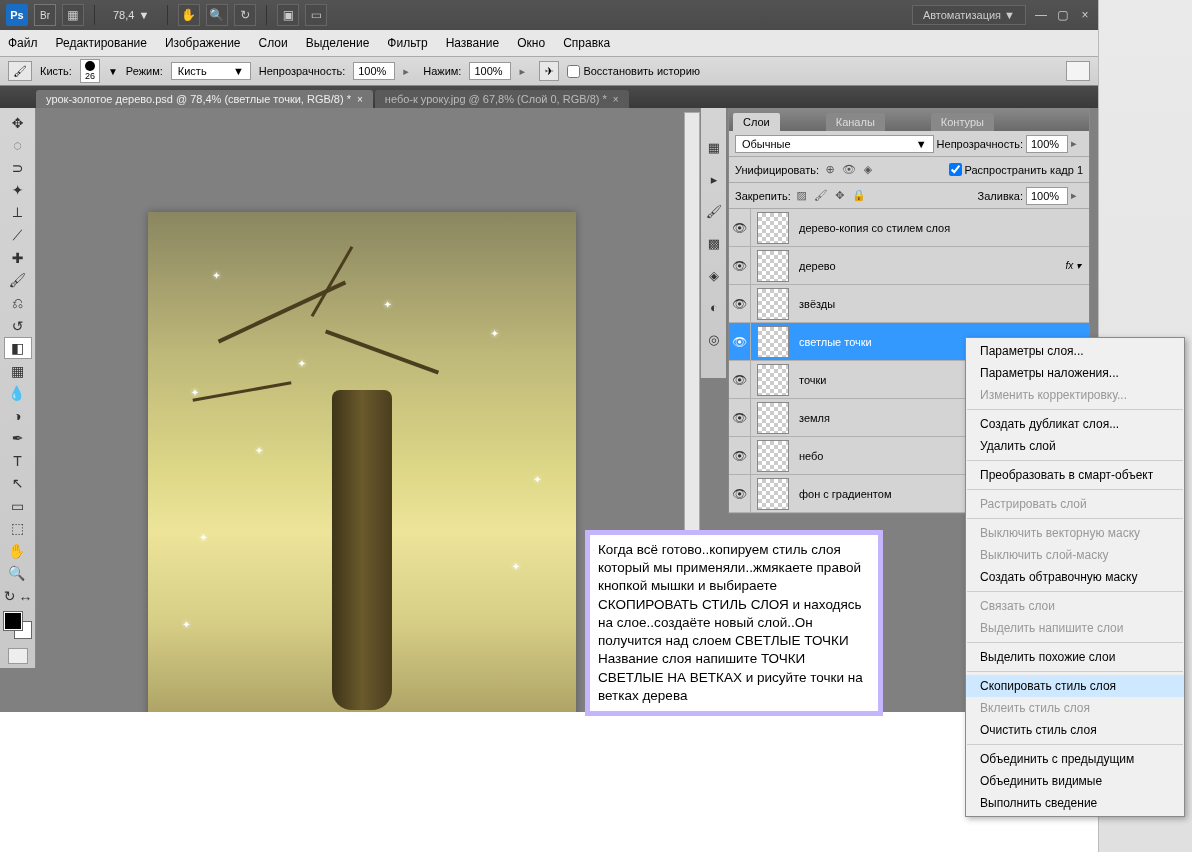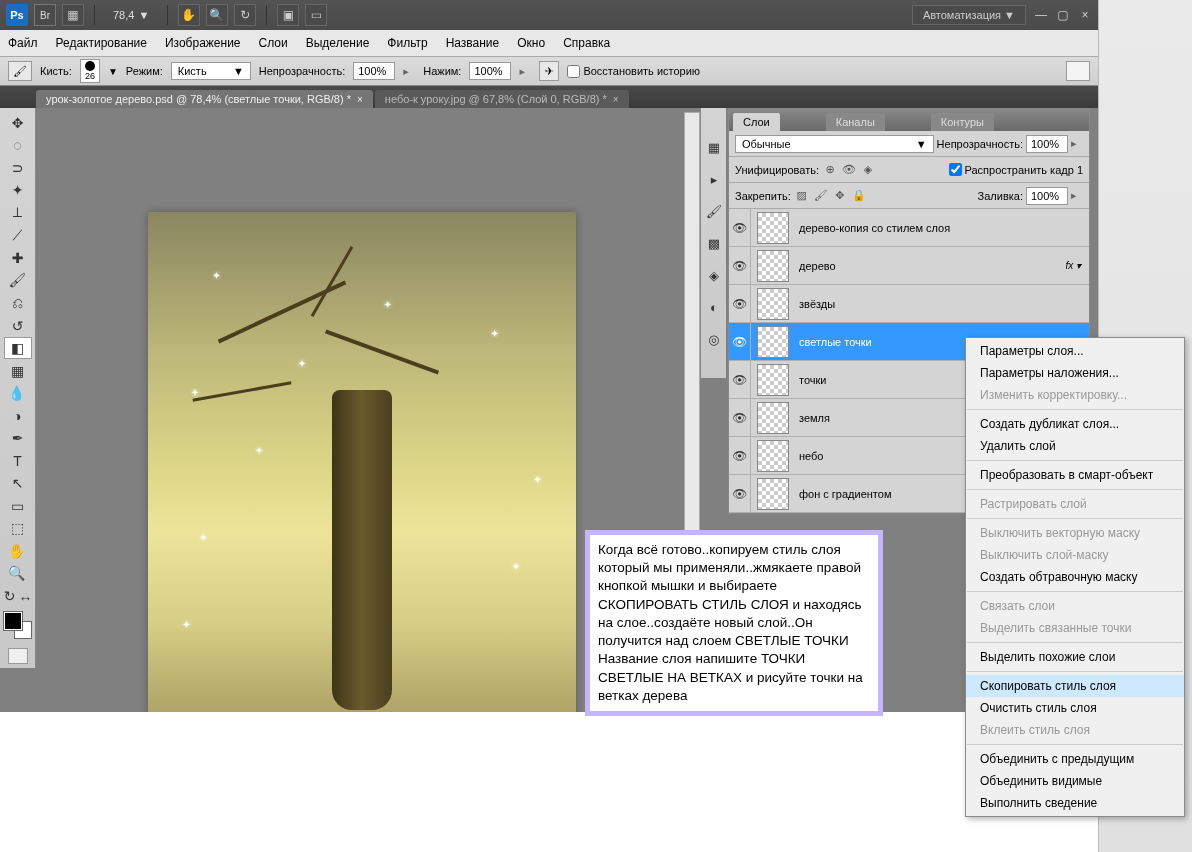--- a/index.html
+++ b/index.html
@@ -324,24 +324,24 @@
   <div class="cm-sep"></div>
   <div class="cm-item">Преобразовать в смарт-объект</div>
   <div class="cm-sep"></div>
   <div class="cm-item disabled">Растрировать слой</div>
   <div class="cm-sep"></div>
   <div class="cm-item disabled">Выключить векторную маску</div>
   <div class="cm-item disabled">Выключить слой-маску</div>
   <div class="cm-item">Создать обтравочную маску</div>
   <div class="cm-sep"></div>
   <div class="cm-item disabled">Связать слои</div>
-  <div class="cm-item disabled">Выделить связанные точки</div>
+  <div class="cm-item disabled">Выделить напишите слои</div>
   <div class="cm-sep"></div>
   <div class="cm-item">Выделить похожие слои</div>
   <div class="cm-sep"></div>
   <div class="cm-item hover">Скопировать стиль слоя</div>
+  <div class="cm-item disabled">Вклеить стиль слоя</div>
   <div class="cm-item">Очистить стиль слоя</div>
-  <div class="cm-item disabled">Вклеить стиль слоя</div>
   <div class="cm-sep"></div>
   <div class="cm-item">Объединить с предыдущим</div>
   <div class="cm-item">Объединить видимые</div>
   <div class="cm-item">Выполнить сведение</div>
 </div>
 
 </body></html>

